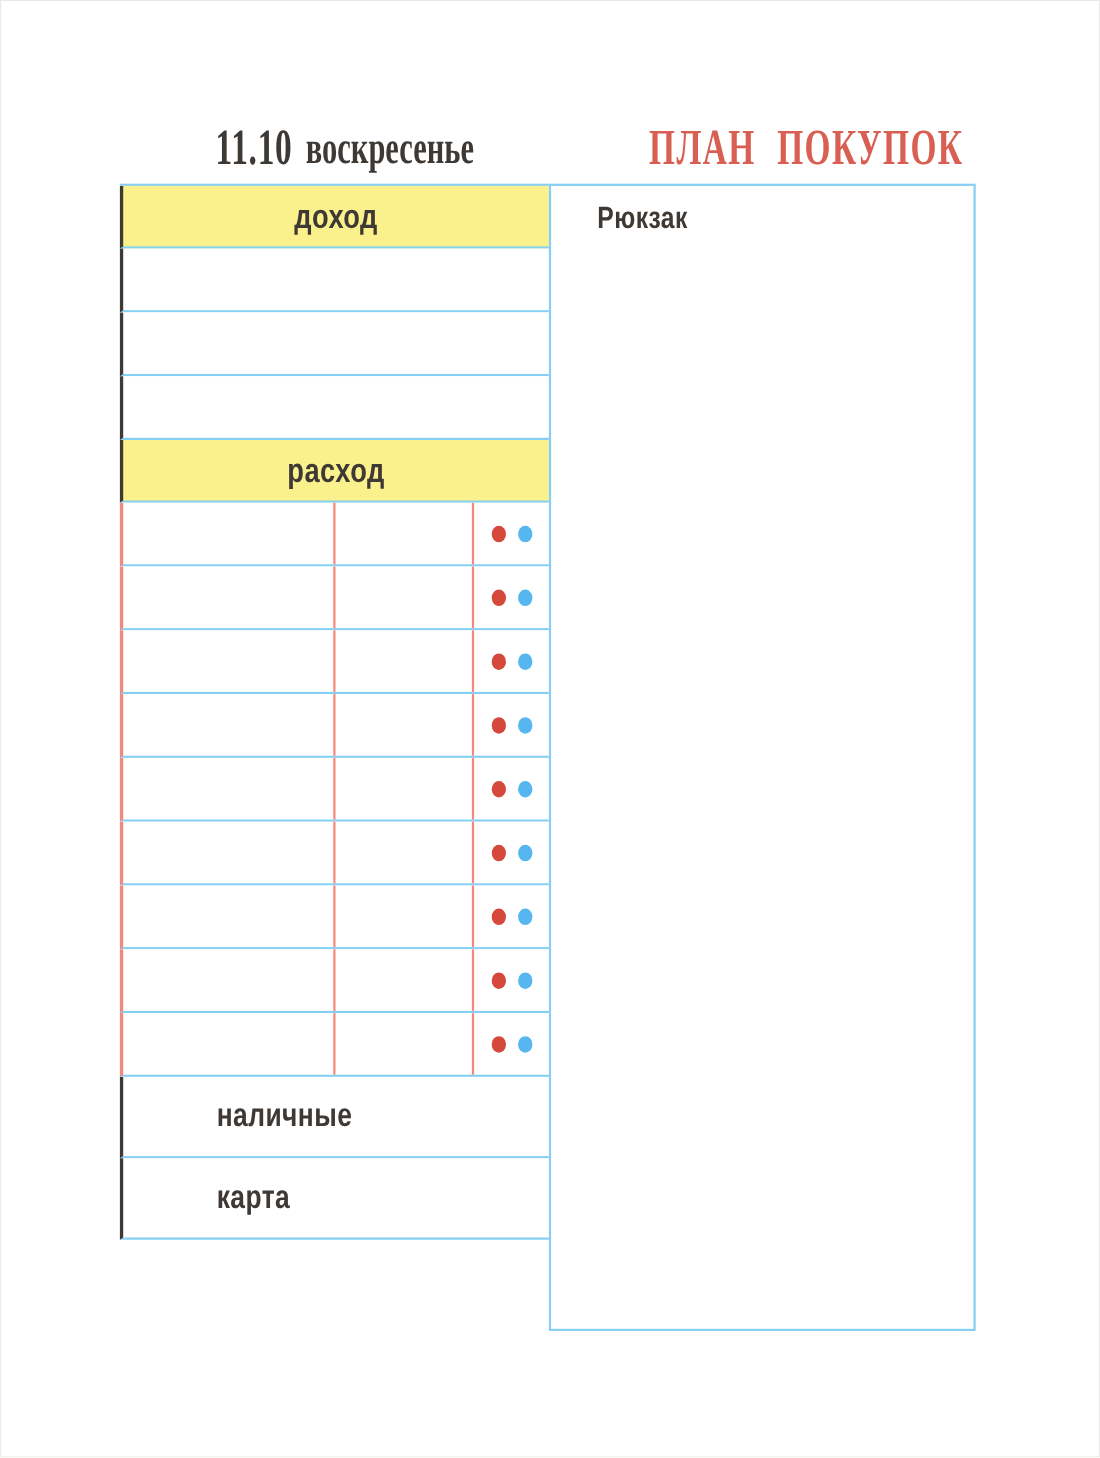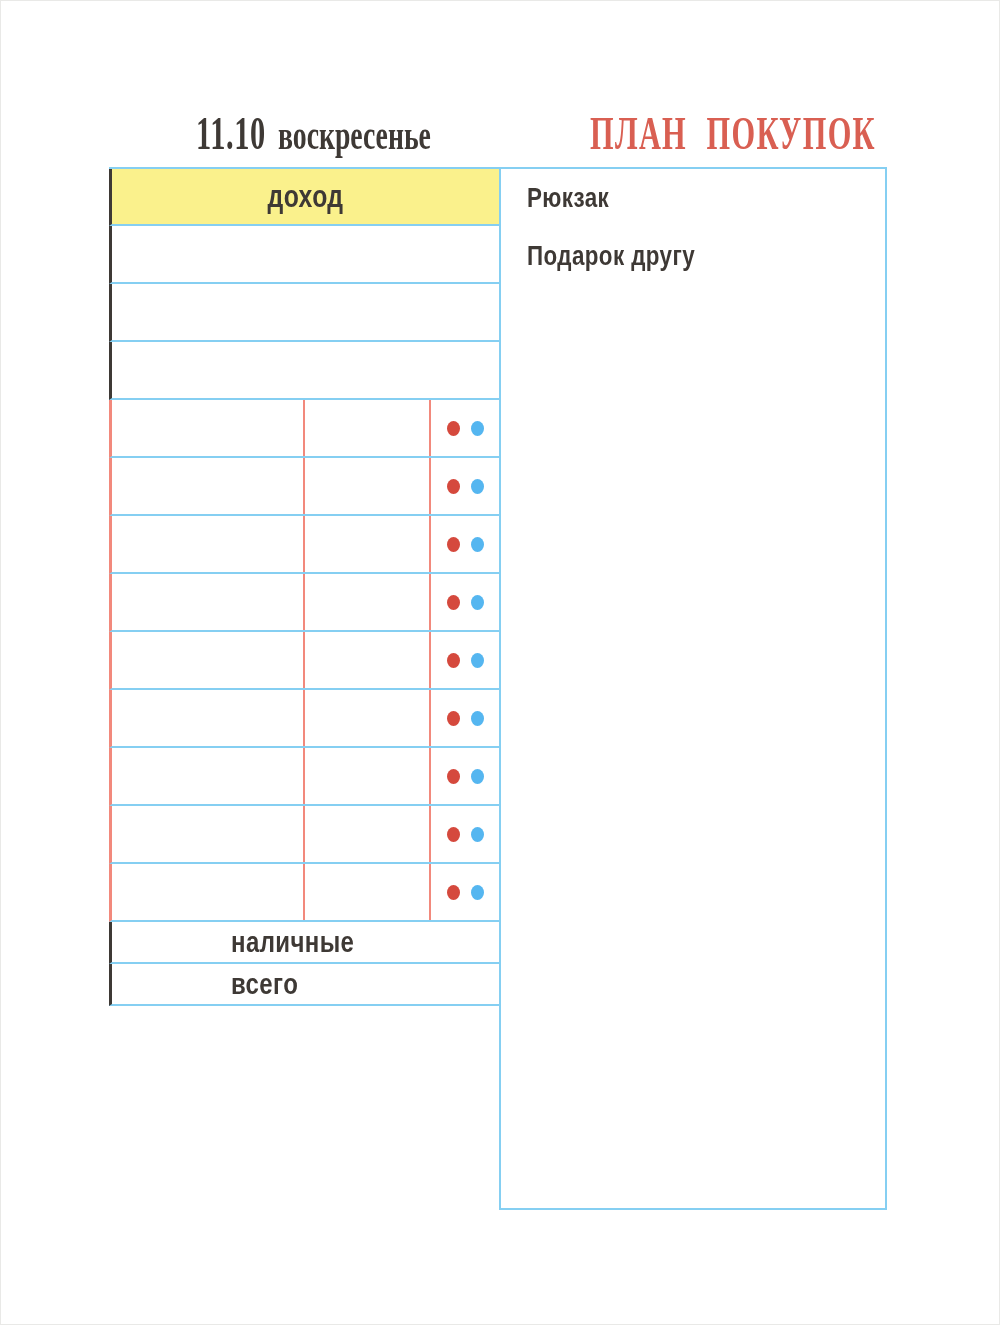--- a/index.html
+++ b/index.html
@@ -81,33 +81,33 @@
   .exp-cell{height:100%;}
   .exp-desc{width:193px;border-right:2px solid var(--red-line);}
   .exp-amount{width:126px;border-right:2px solid var(--red-line);}
   .exp-dots{
     flex:1;display:flex;align-items:center;justify-content:center;gap:11px;
   }
   .dot{width:13px;height:15px;border-radius:50%;display:inline-block;}
   .dot-red{background:var(--dot-red);}
   .dot-blue{background:var(--dot-blue);}
   .summary-row{
-    height:42px;display:flex;align-items:center;
-    padding-left:119px;font-size:30px;color:var(--ink);
+    height:74px;display:flex;align-items:center;
+    padding-left:85px;font-size:30px;color:var(--ink);
   }
 
   
   .shopping-panel{
     position:absolute;left:498px;top:166px;width:388px;height:1043px;
     border:2px solid var(--blue-line);
     background:#fff;
   }
   .shop-item{
     height:58px;display:flex;align-items:center;
-    padding-left:26px;font-size:28px;color:var(--ink);
+    padding-left:42px;font-size:28px;color:var(--ink);
   }
 </style>
 </head>
 <body>
 
 <div class="page">
 
   <div class="page-header">
     <span class="serif-cond date-num">11.10</span>
     <span class="serif-cond weekday">воскресенье</span>
@@ -117,20 +117,23 @@
   <section class="budget-table">
 
     <div class="trow header-row">
       <span class="cond-center">доход</span>
     </div>
 
     <div class="trow income-row"></div>
     <div class="trow income-row"></div>
     <div class="trow income-row"></div>
 
+    <div class="trow header-row">
+      <span class="cond-center">расход</span>
+    </div>
 
     <div class="trow expense-row">
       <div class="exp-cell exp-desc"></div>
       <div class="exp-cell exp-amount"></div>
       <div class="exp-cell exp-dots">
         <span class="dot dot-red"></span>
         <span class="dot dot-blue"></span>
       </div>
     </div>
     <div class="trow expense-row">
@@ -195,27 +198,24 @@
       <div class="exp-cell exp-dots">
         <span class="dot dot-red"></span>
         <span class="dot dot-blue"></span>
       </div>
     </div>
 
     <div class="trow summary-row">
       <span class="cond">наличные</span>
     </div>
     <div class="trow summary-row">
-      <span class="cond">всего</span>
+      <span class="cond">карта</span>
     </div>
 
   </section>
 
   <section class="shopping-panel">
     <div class="shop-item">
       <span class="cond">Рюкзак</span>
     </div>
-    <div class="shop-item">
-      <span class="cond">Подарок другу</span>
-    </div>
   </section>
 
 </div>
 
 </body></html>

